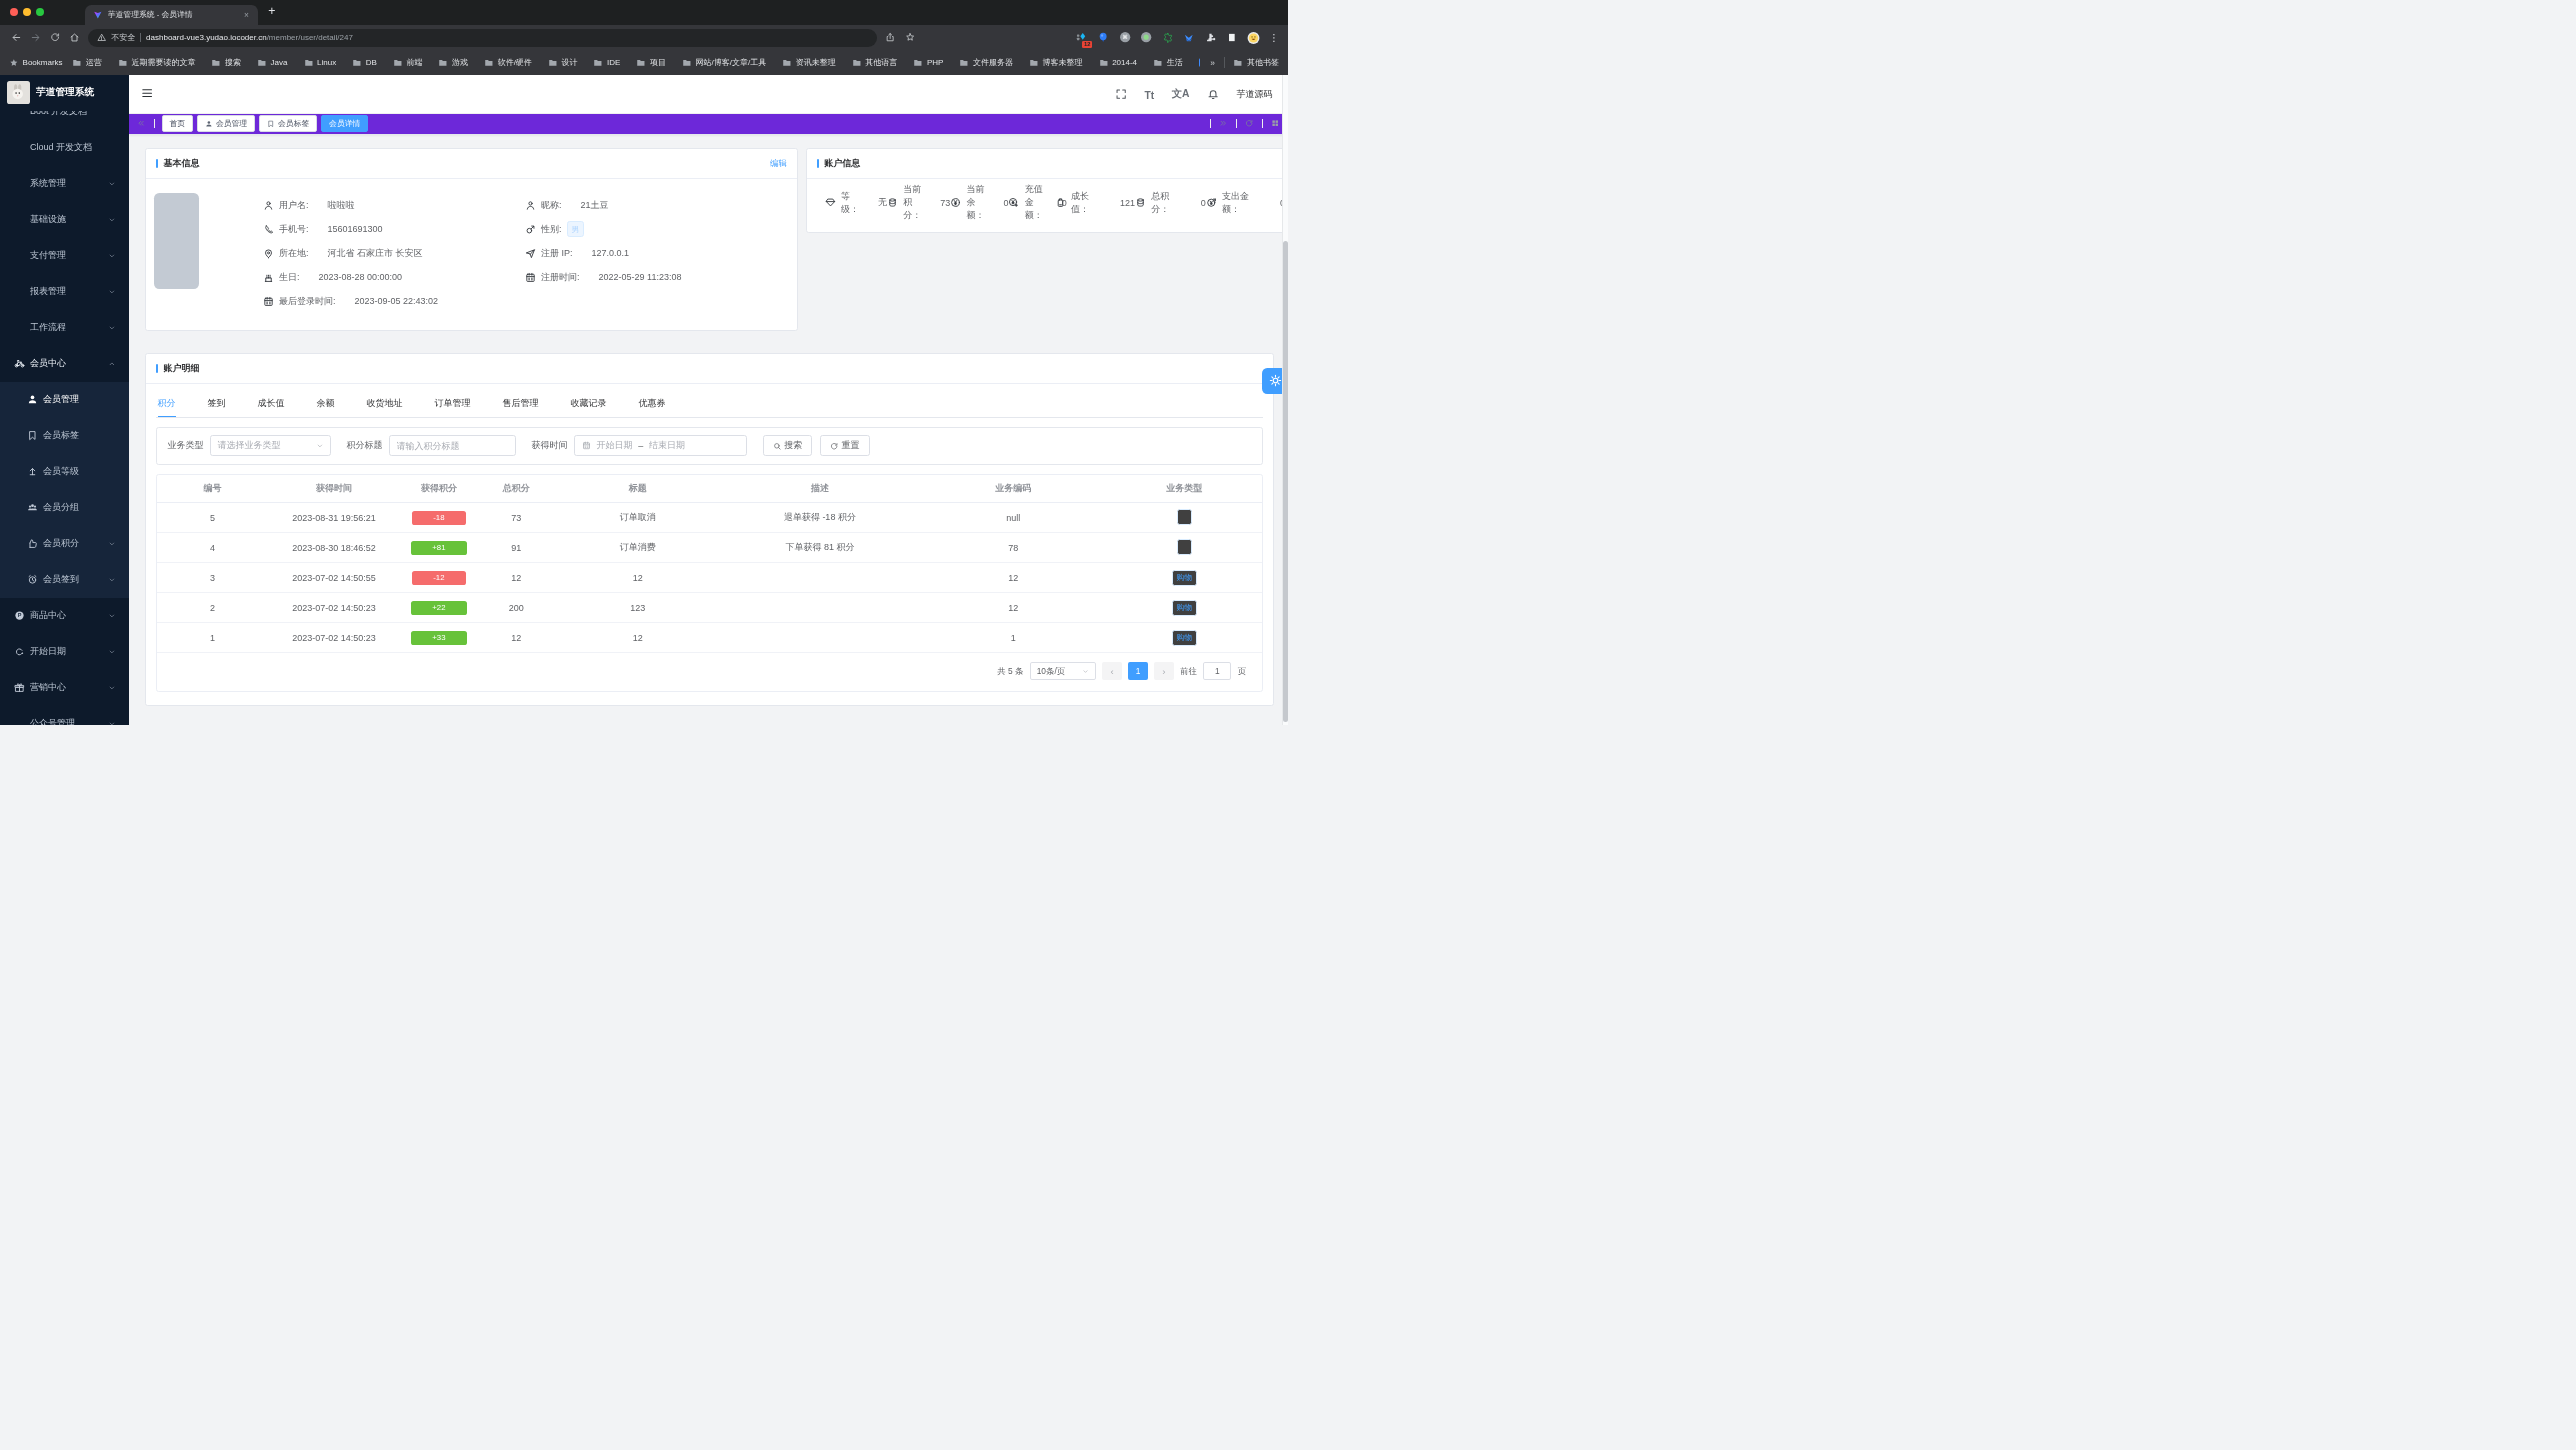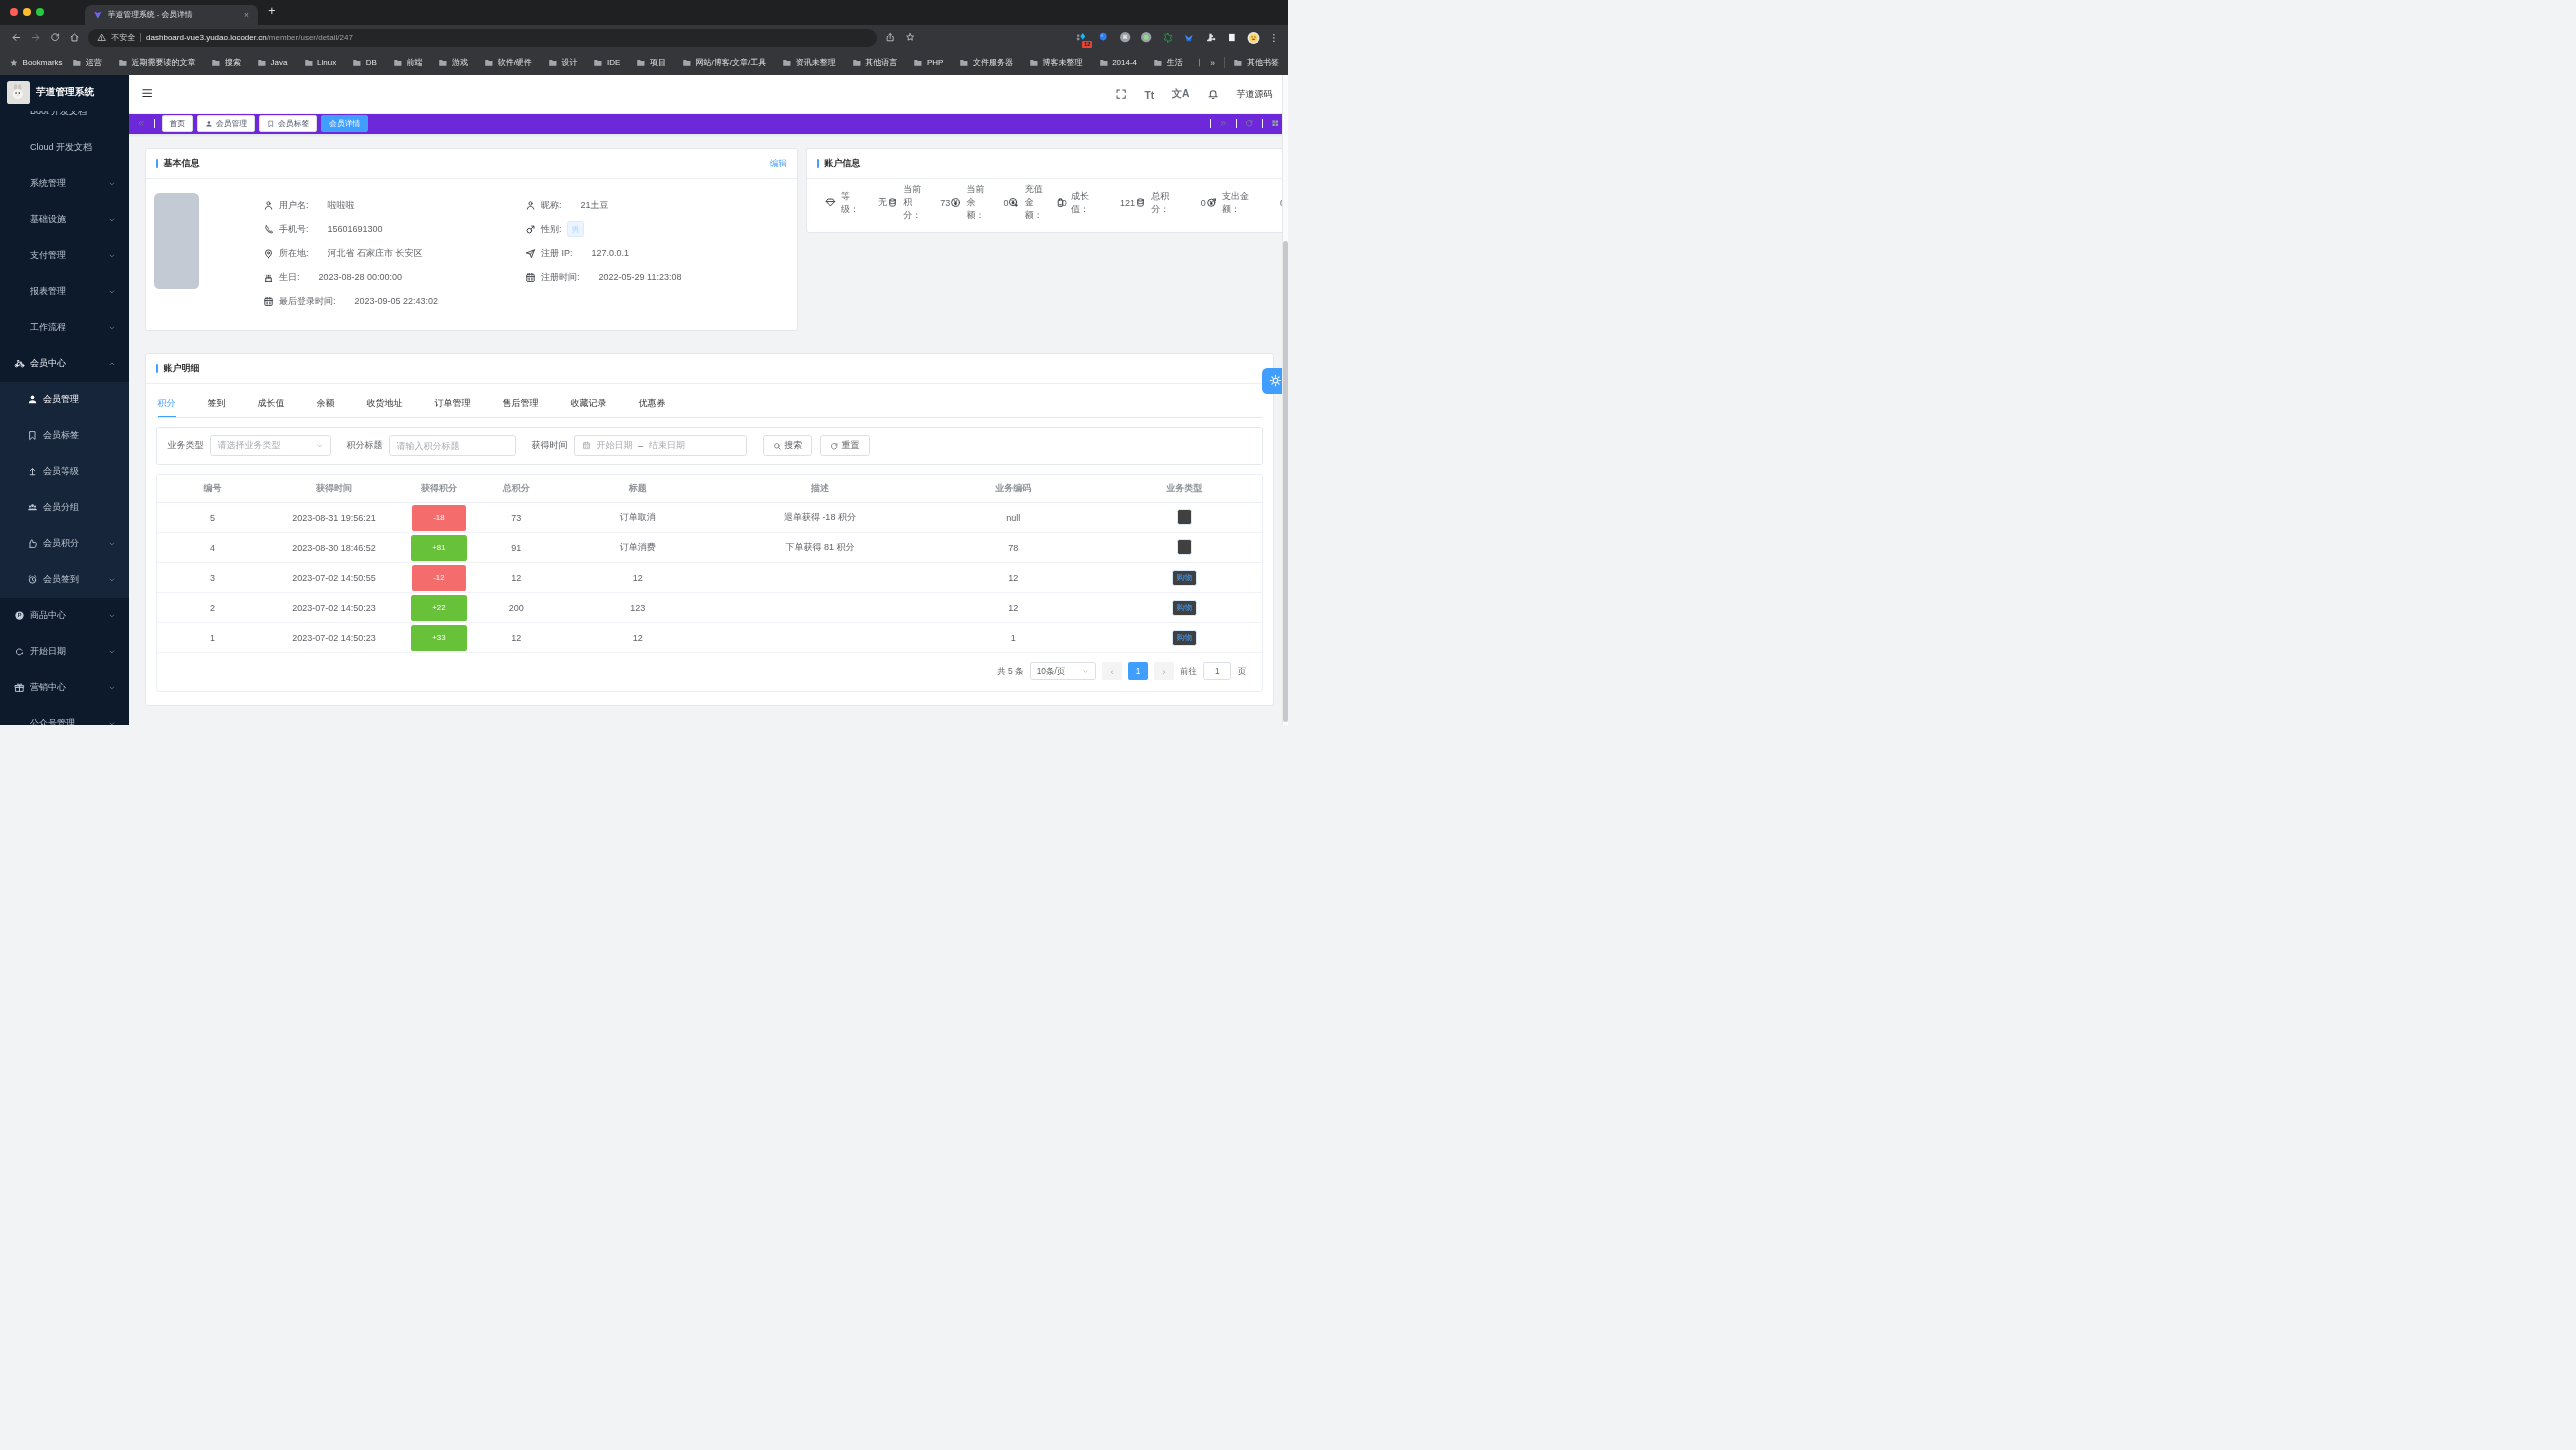--- a/index.html
+++ b/index.html
@@ -111,21 +111,21 @@
   .inp::placeholder{color:#a8abb2}
   .dr{width:173px;height:20.7px;border:0.6px solid #dcdfe6;border-radius:2.6px;display:flex;align-items:center;gap:5.8px;padding:0 6.5px;color:#a8abb2;margin-right:15.5px}
   .dr .dico{width:9px;height:9px;color:#a8abb2}
   .btn{height:20.7px;border:0.6px solid #dcdfe6;border-radius:2.6px;background:#fff;display:flex;align-items:center;gap:3.2px;padding:0 9px;font-size:9px;color:#606266;cursor:pointer;margin-right:7.8px}
   .btn svg{width:8.4px;height:8.4px}
   .table-box{margin-top:9px;border:0.6px solid #ebeef5;border-radius:2.6px;padding-bottom:10.3px;margin-bottom:13px}
   table{width:100%;border-collapse:collapse;table-layout:fixed;font-size:9px}
   th{height:28px;color:#909399;font-weight:bold;text-align:center;border-bottom:0.6px solid #ebeef5}
   td{height:30px;color:#606266;text-align:center;border-bottom:0.6px solid #f0f2f7}
   .c-id{width:10%}.c-time{width:12%}.c-delta{width:7%}.c-total{width:7%}.c-title{width:15%}.c-desc{width:18%}.c-code{width:17%}.c-type{width:14%}
-  .tag{display:inline-flex;align-items:center;justify-content:center;height:26px;padding:0 21px;border-radius:2.6px;color:#fff;font-size:7.8px}
+  .tag{display:inline-flex;align-items:center;justify-content:center;height:14px;padding:0 21px;border-radius:2.6px;color:#fff;font-size:7.8px}
   .tag.red{background:#f56c6c}.tag.green{background:#67c23a}
   .tag-lite{display:inline-flex;align-items:center;justify-content:center;min-width:15.5px;height:15.5px;padding:0 3.9px;border-radius:2.6px;background:#404040;border:0.6px solid #d9ecff;color:#409eff;font-size:7.8px}
   .pager{display:flex;align-items:center;justify-content:flex-end;gap:6.5px;margin-top:9px;padding-right:15.5px;font-size:8.4px;color:#606266}
   .psel{width:66px;height:18px;border:0.6px solid #dcdfe6;border-radius:1.9px;display:flex;align-items:center;justify-content:space-between;padding:0 5.8px;color:#606266;background:#fff}
   .psel svg{width:7px;height:7px;color:#a8abb2}
   .pbtn{width:19.4px;height:18px;background:#f4f4f5;border-radius:1.9px;display:flex;align-items:center;justify-content:center;color:#a8abb2;font-size:9.7px}
   .pcur{width:19.4px;height:18px;background:#409eff;color:#fff;border-radius:1.9px;display:flex;align-items:center;justify-content:center;font-size:8.4px}
   .pgoto{width:28px;height:18px;border:0.6px solid #dcdfe6;border-radius:1.9px;text-align:center;font-size:8.4px;color:#606266;outline:none;font-family:inherit}
 
   .gear-fab{position:absolute;right:0;top:293px;width:26px;height:26px;background:#409eff;border-radius:5.2px 0 0 5.2px;display:flex;align-items:center;justify-content:center;z-index:3;cursor:pointer}

